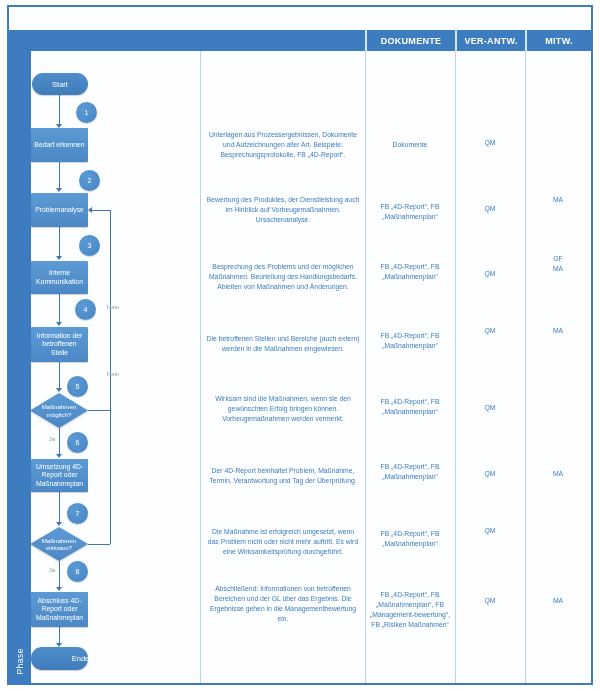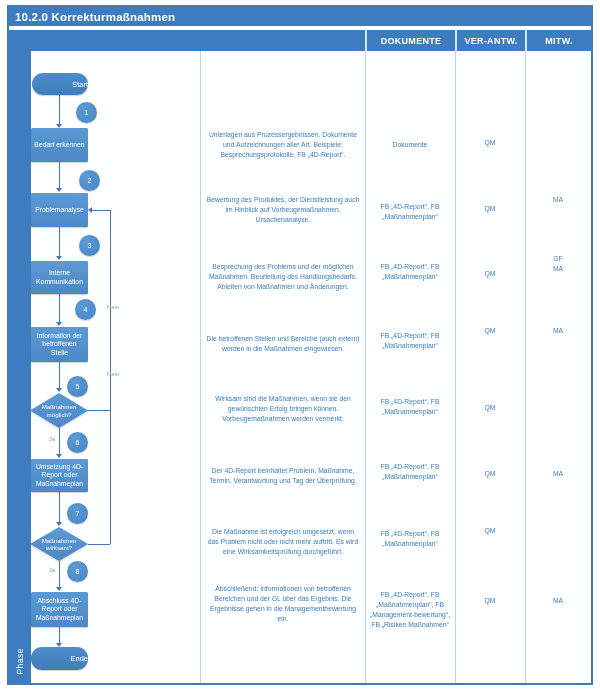--- a/index.html
+++ b/index.html
@@ -33,21 +33,21 @@
   .v-text{writing-mode:vertical-rl;transform:rotate(180deg);color:#fff;
     font-size:8.5px;letter-spacing:0.5px;}
   .sep{position:absolute;top:51px;width:1px;height:632px;background:var(--separator);}
   .sp1{left:200px;} .sp2{left:365px;} .sp3{left:455px;} .sp4{left:525px;}
   #canvas{position:absolute;left:0;top:0;width:600px;height:691px;}
   .shape-rect{position:absolute;background:linear-gradient(180deg,#5C9AD5,#4B88C5);
     display:flex;align-items:center;justify-content:center;text-align:center;color:#fff;
     font-size:6.8px;line-height:1.25;padding:2px;border-radius:1px;
     box-shadow:0 1px 1px rgba(0,0,0,0.18);}
   .shape-stadium{position:absolute;background:linear-gradient(180deg,#4E8DCA,#3F7CBA);
-    display:flex;align-items:center;justify-content:flex-end;text-align:center;color:#fff;
+    display:flex;align-items:center;justify-content:center;text-align:center;color:#fff;
     font-size:7.5px;border-radius:11px;box-shadow:0 1px 1px rgba(0,0,0,0.18);}
   .shape-diamond{position:absolute;filter:drop-shadow(0 1px 1px rgba(0,0,0,0.18));}
   .diamond-bg{position:absolute;inset:0;background:linear-gradient(180deg,#5C9AD5,#4B88C5);
     clip-path:polygon(50% 0,100% 50%,50% 100%,0 50%);}
   .diamond-text{position:absolute;inset:0;display:flex;align-items:center;justify-content:center;
     text-align:center;color:#fff;font-size:6.2px;line-height:1.2;}
   .flow-circle{position:absolute;width:21px;height:21px;border-radius:50%;
     background:radial-gradient(circle at 35% 30%,#5C9AD5,#4585C4);color:#fff;
     display:flex;align-items:center;justify-content:center;font-size:7px;
     box-shadow:0 1px 1px rgba(0,0,0,0.18);}
@@ -61,23 +61,20 @@
   .cell-mitw{white-space:pre-line;}
   .branch-label{position:absolute;color:var(--gray-label);font-size:6px;
     transform:translate(-50%,-50%);}
 </style>
 </head>
 <body>
 
 <div class="page">
   <div class="frame"></div>
 
-  <div class="titlebar">
-    <span>10.2.0 Korrekturmaßnahmen</span>
-  </div>
 
   <div class="header">
     <div class="hdr-cell hc3">DOKUMENTE</div>
     <div class="hdr-cell hc4">VER-ANTW.</div>
     <div class="hdr-cell hc5">MITW.</div>
   </div>
 
   <div class="phase-strip">
     <span class="v-text">Phase</span>
   </div>

